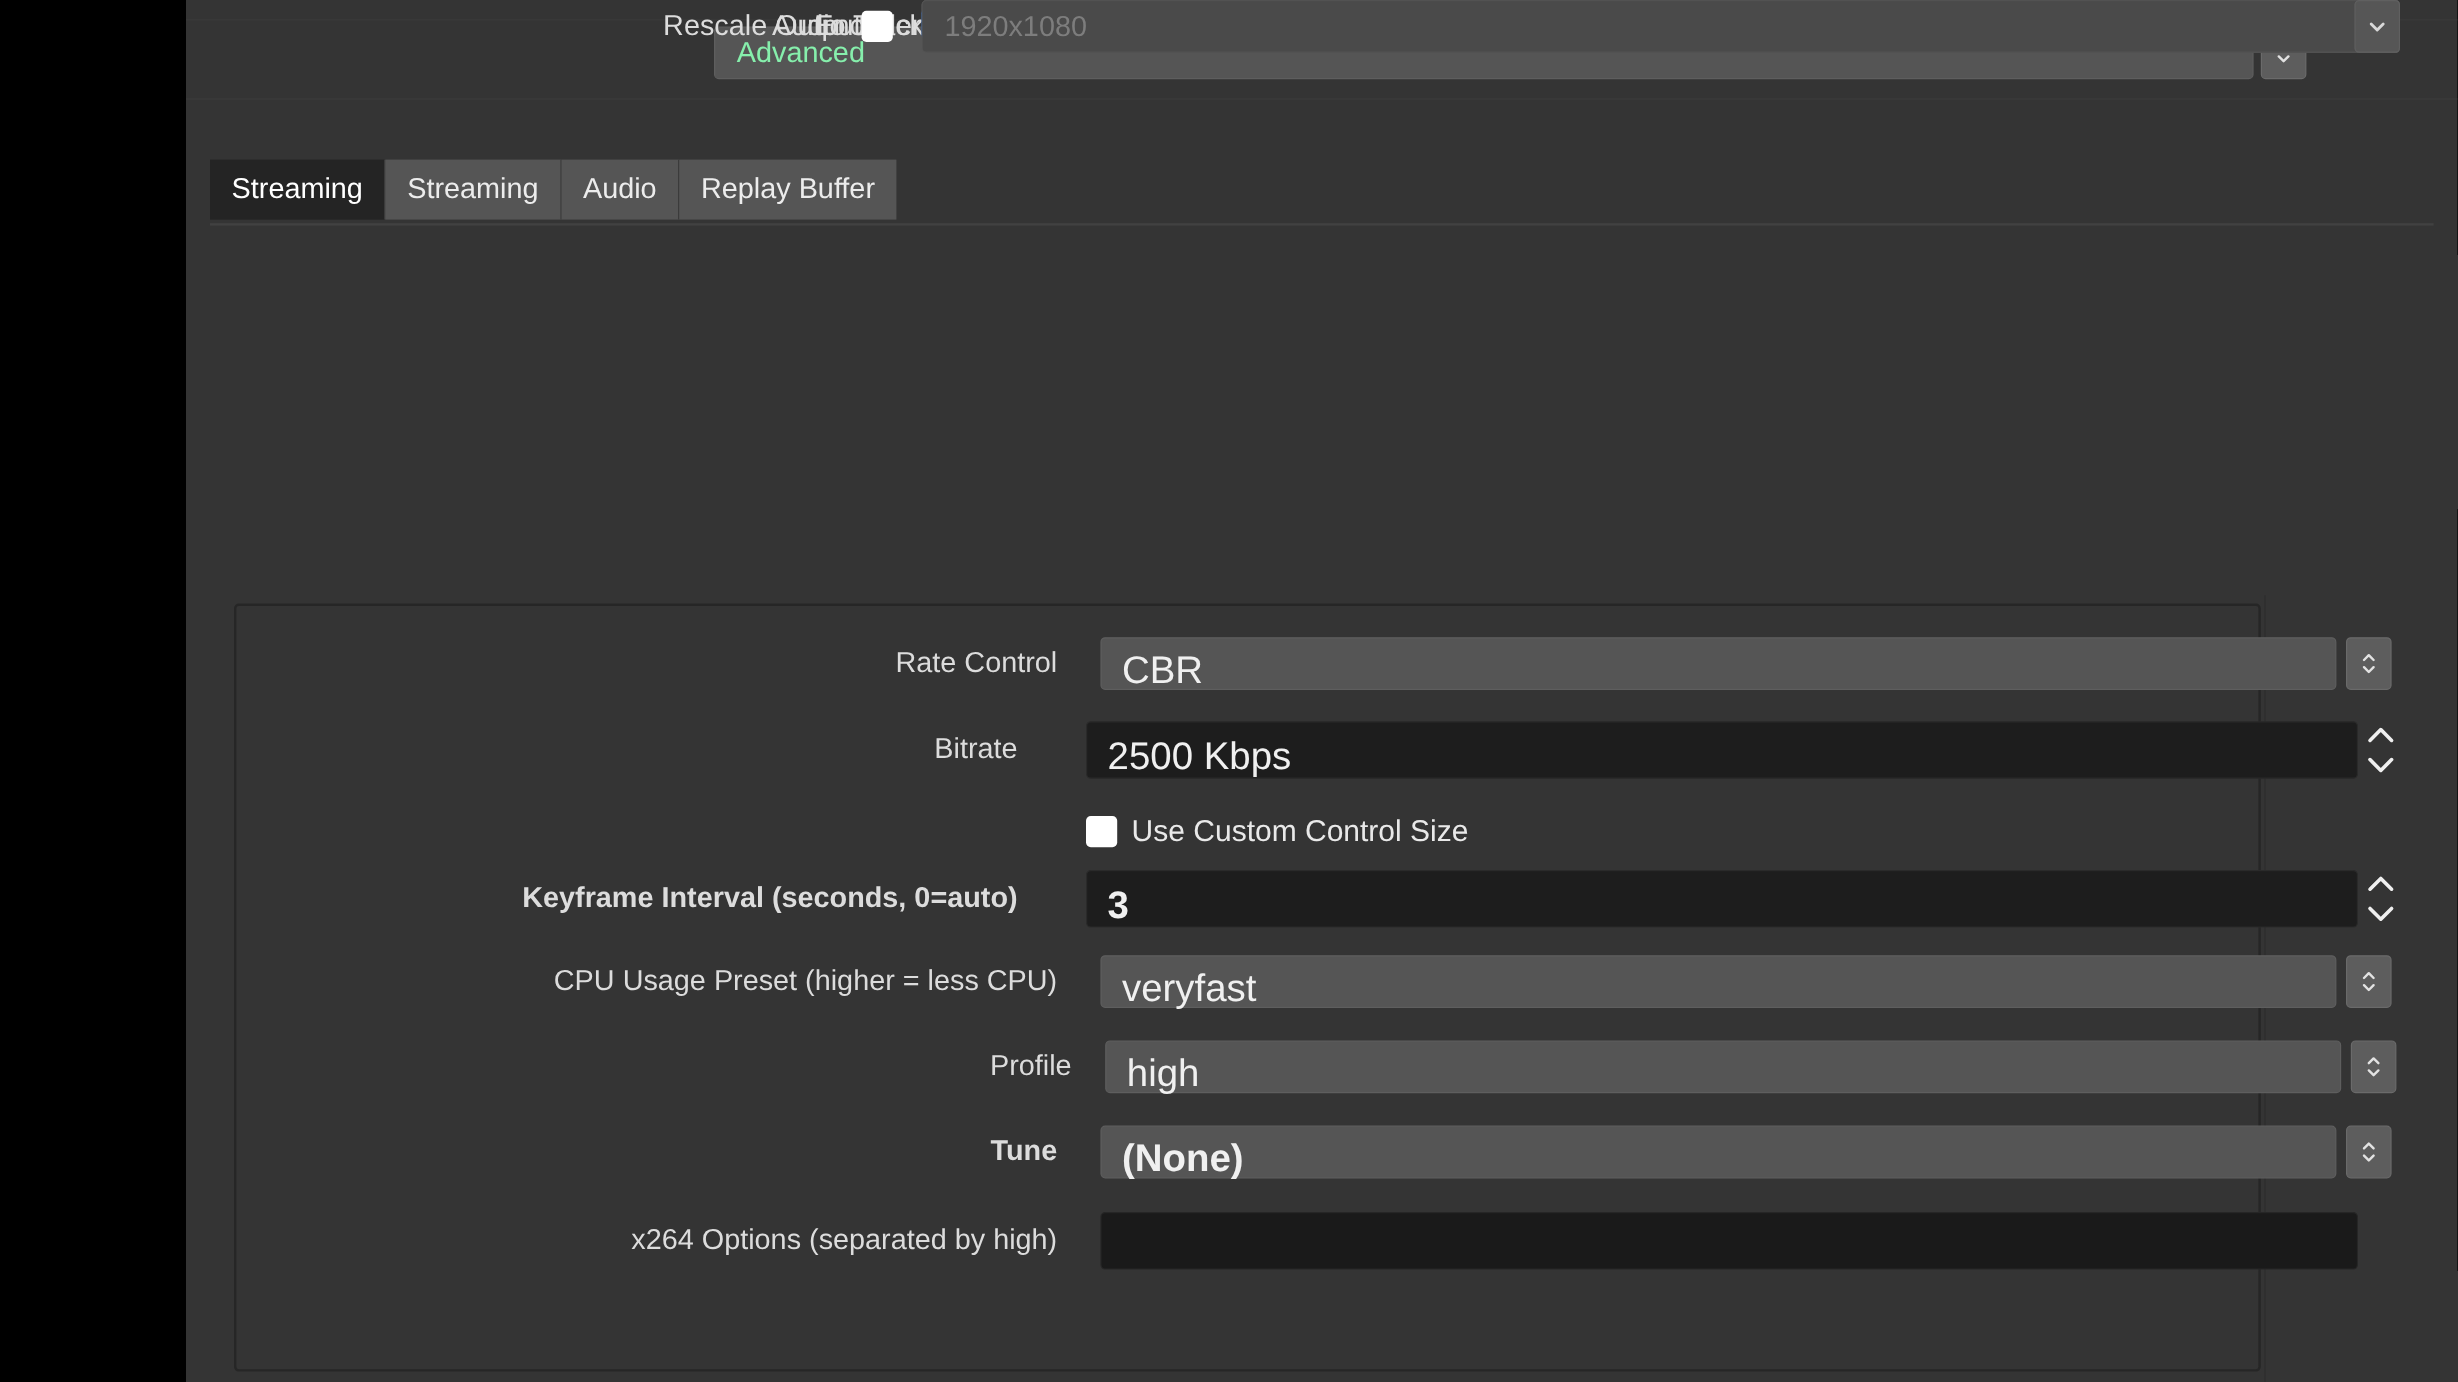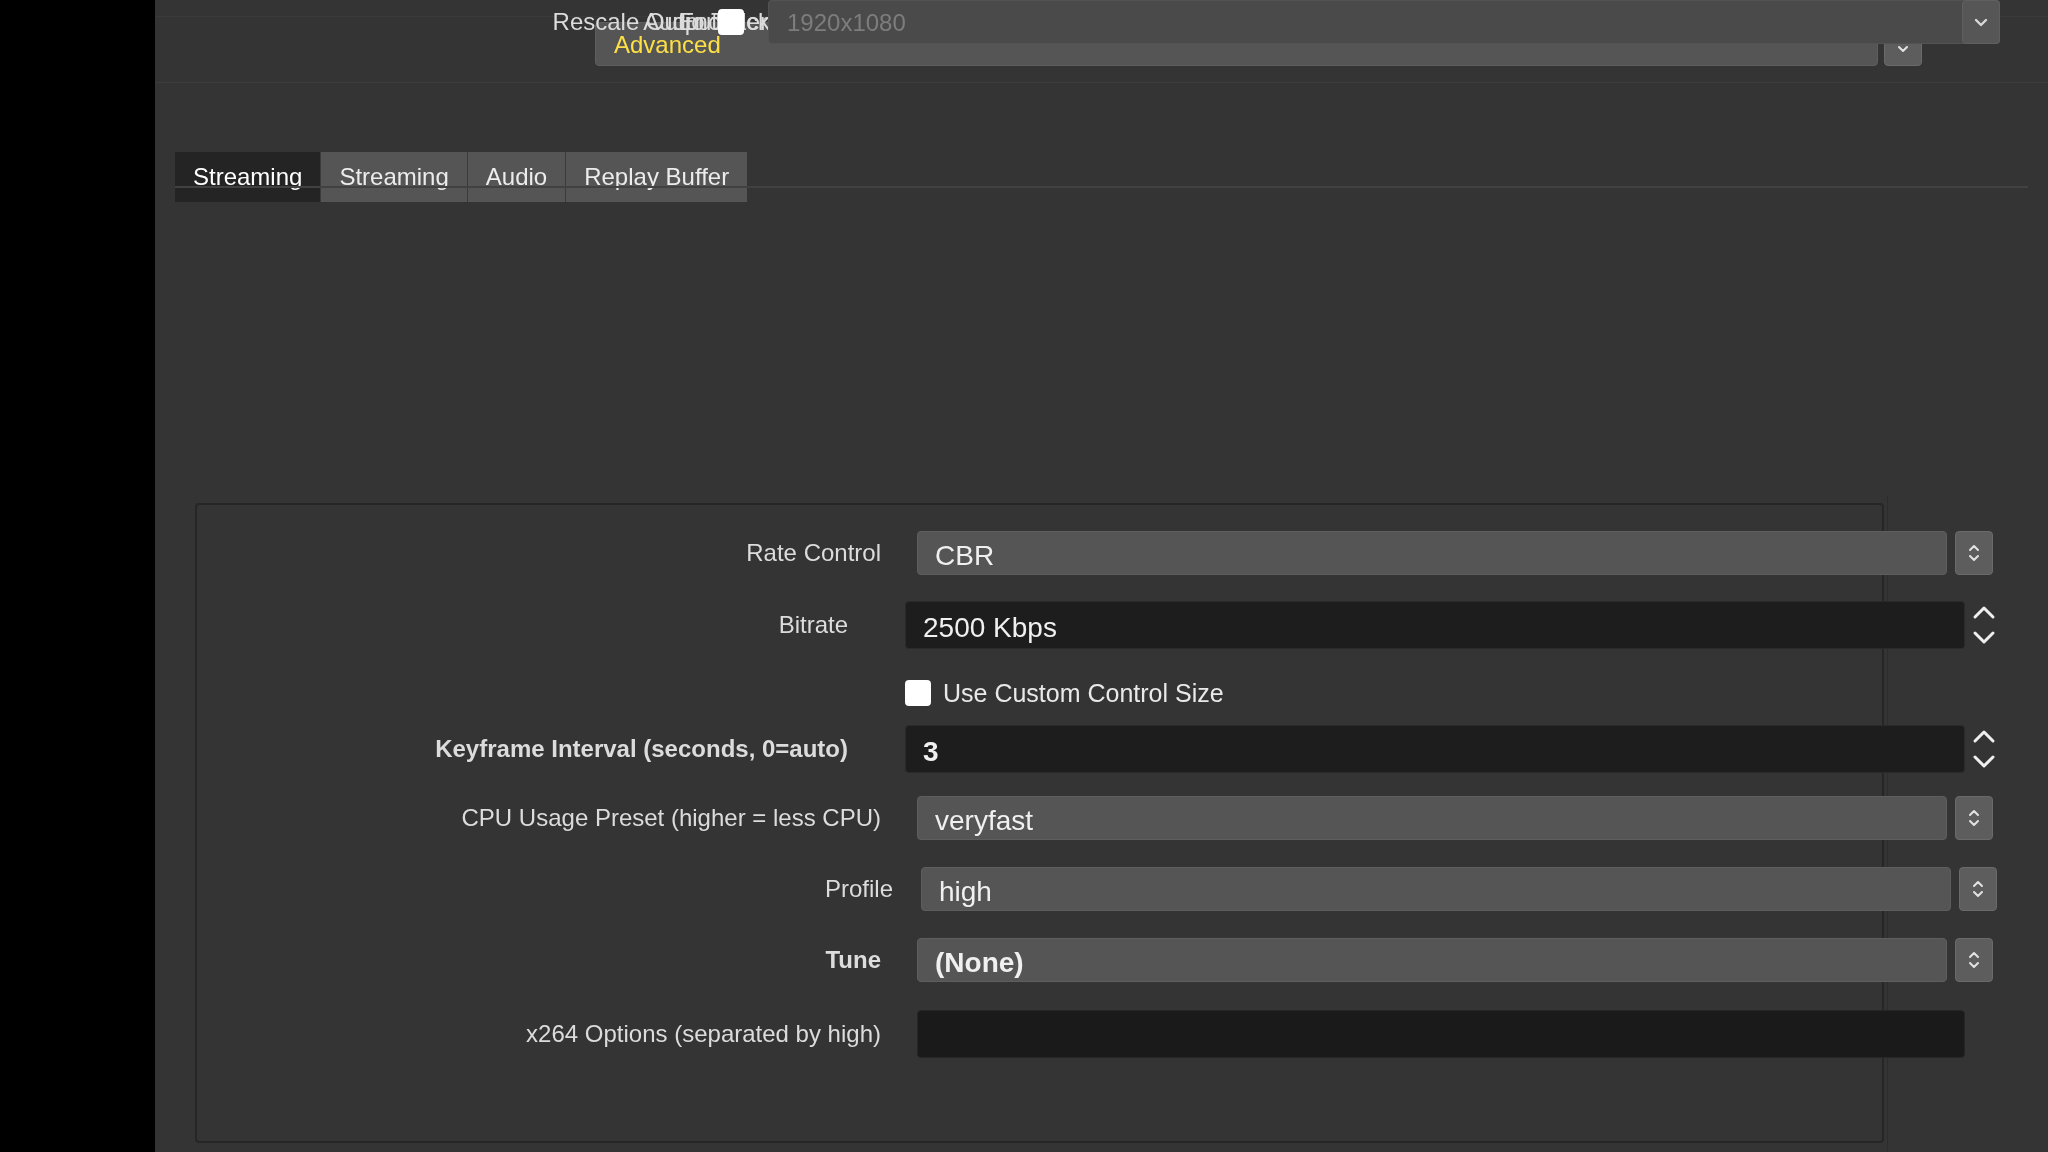--- a/index.html
+++ b/index.html
@@ -48,21 +48,21 @@
   #output-mode-select {
     position: absolute; left: 440px; top: 0;
     width: 1283px; height: 44px;
     background: #555555;
     border: 1px solid #5e5e5e;
     border-radius: 4px;
     box-sizing: border-box;
   }
   #output-mode-value {
     position: absolute; left: 18px; top: 10px;
-    color: #fde047; font-size: 24px; line-height: 1;
+    color: #86efac; font-size: 24px; line-height: 1;
   }
   .spin-btn {
     position: absolute; top: 0;
     width: 38px; height: 44px;
     background: #5d5d5d;
     border: 1px solid #6a6a6a;
     border-radius: 4px;
     box-sizing: border-box;
     display: flex; flex-direction: column;
     align-items: center; justify-content: center;
@@ -79,21 +79,21 @@
   #divider-top2 {
     position: absolute; left: 0; top: 16px;
     width: 1893px; height: 1px;
     background: #3a3a3a;
   }
 
   
   #tabbar {
     position: absolute; left: 20px; top: 133px;
     height: 50px;
-    display: flex; align-items: stretch; margin-top: 19px;
+    display: flex; align-items: stretch;
   }
   .tab {
     display: flex; align-items: center; justify-content: center;
     padding: 0 18px;
     font-size: 24px;
     color: #ececec;
     background: #555555;
     border-right: 1px solid #3b3b3b;
     box-sizing: border-box;
     cursor: default;
@@ -223,21 +223,21 @@
     background: #555555; border: 1px solid #5e5e5e;
   }
   .numfield {
     background: #1d1d1d; border: 1px solid #2a2a2a;
   }
   .textfield {
     background: #1a1a1a; border: 1px solid #262626;
   }
   .g-value {
     position: absolute; left: 17px; top: 10px;
-    color: #f0f0f0; font-size: 28px; line-height: 1;
+    color: #f0f0f0; font-size: 32px; line-height: 1;
   }
   .numspin {
     position: absolute; top: 0;
     width: 38px; height: 48px;
     display: flex; flex-direction: column;
     align-items: center; justify-content: space-between;
     padding: 2px 0;
     box-sizing: border-box;
   }
 

